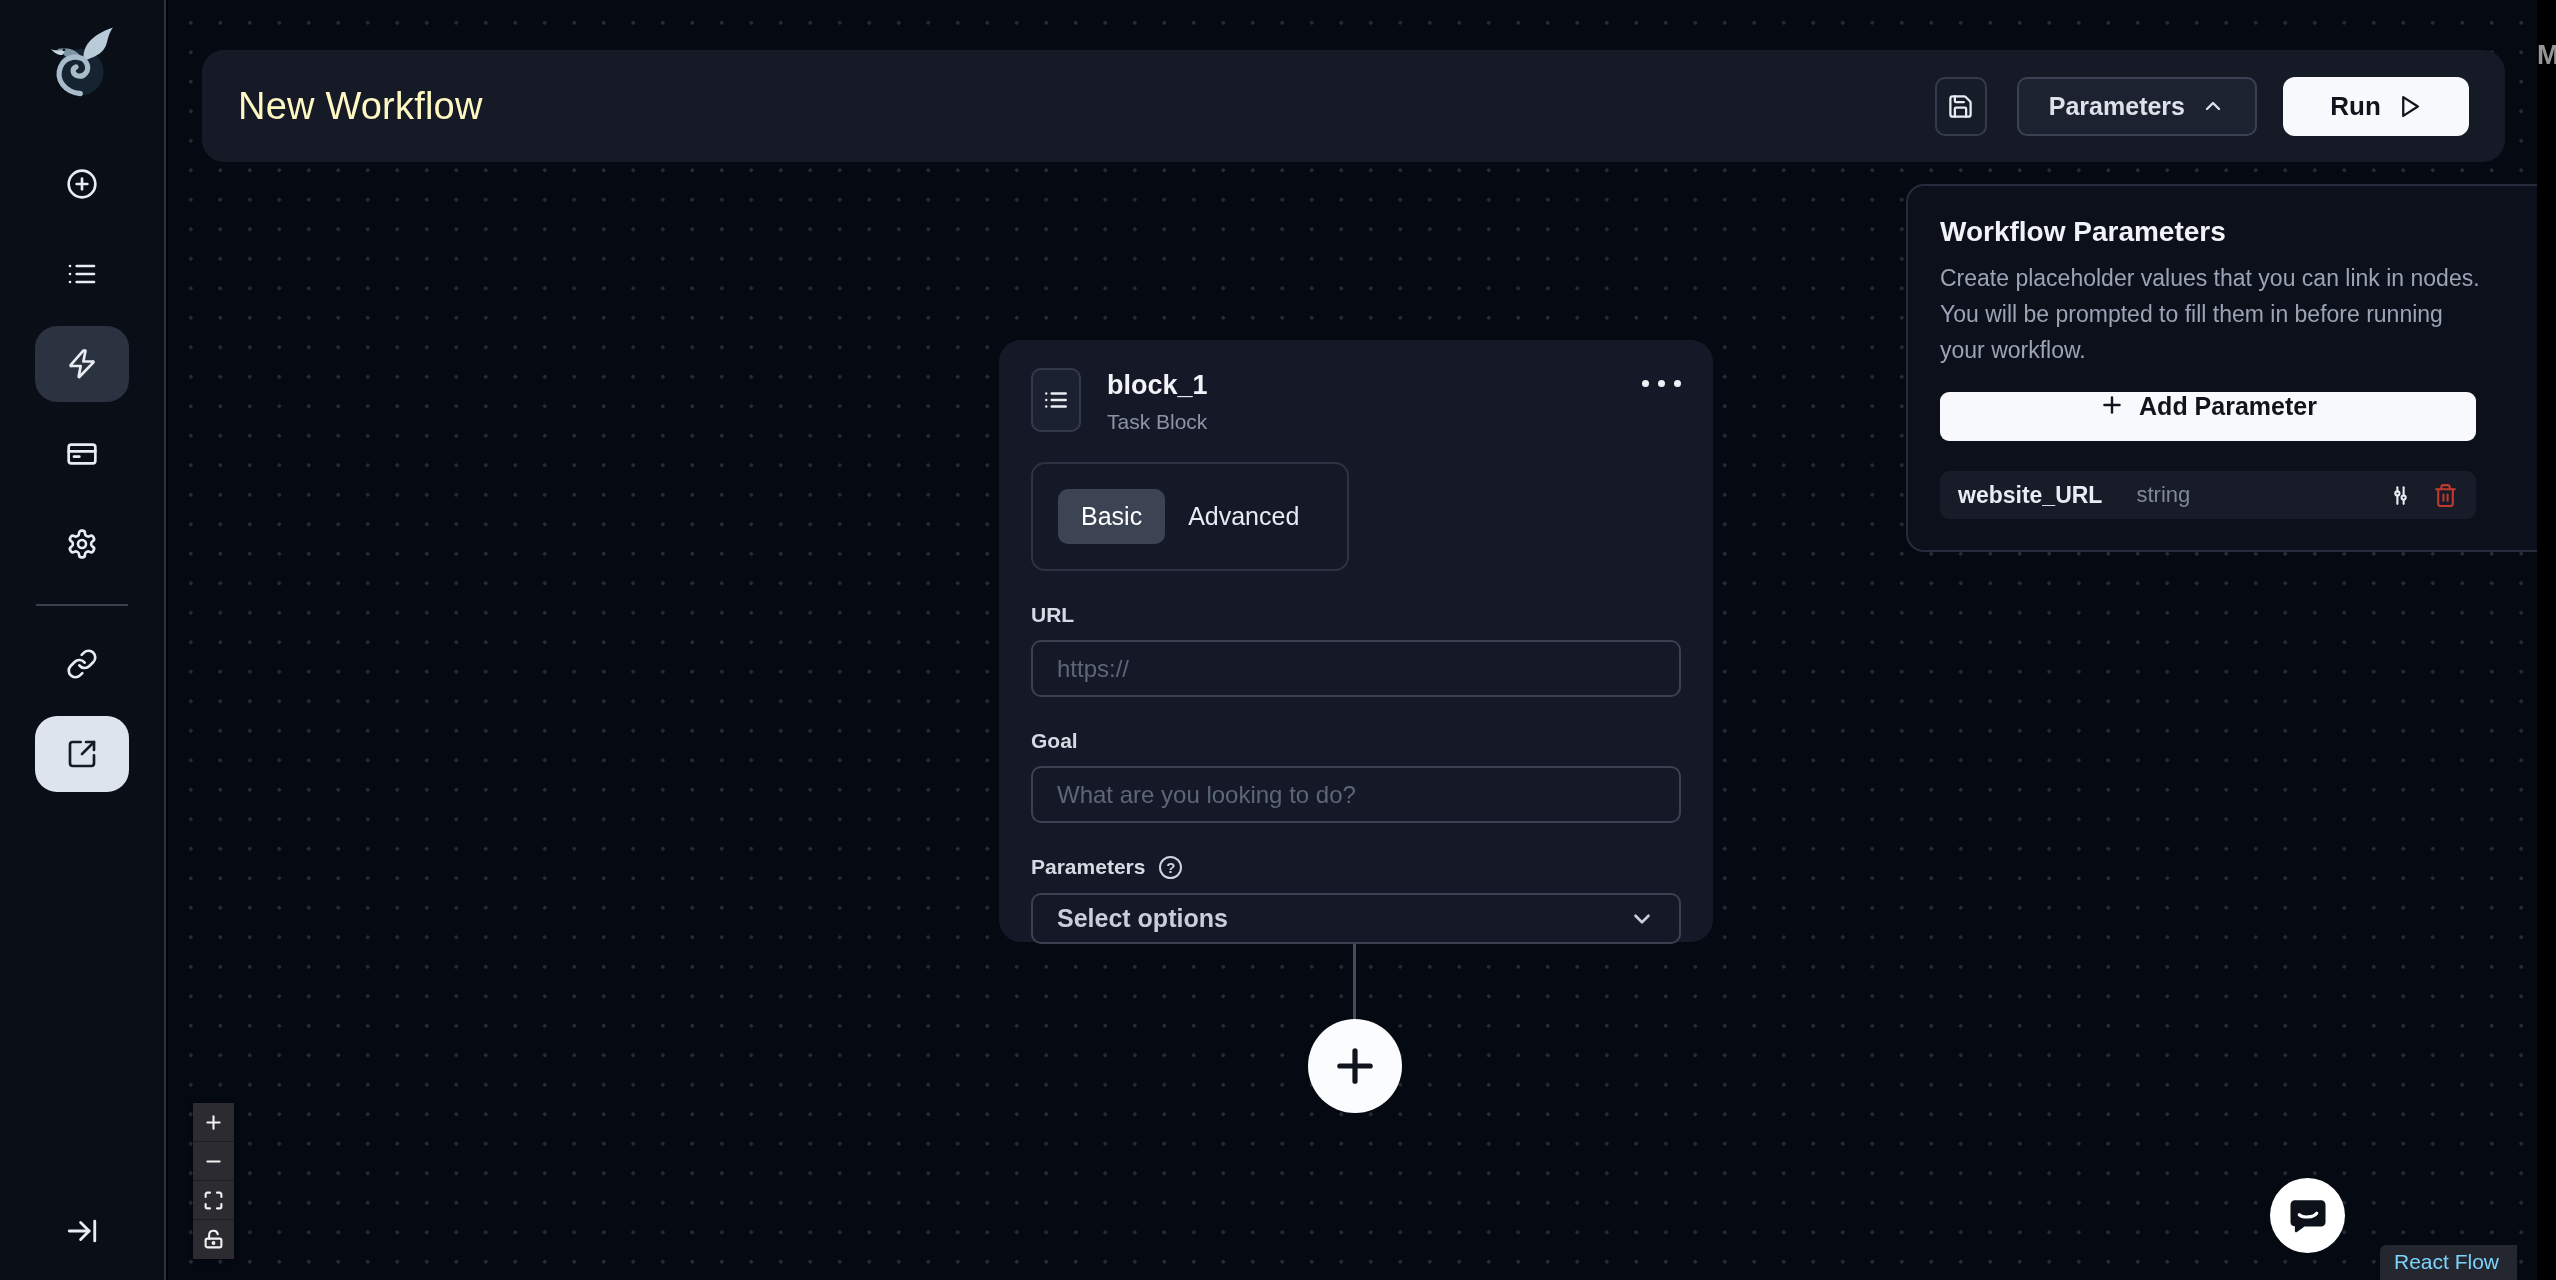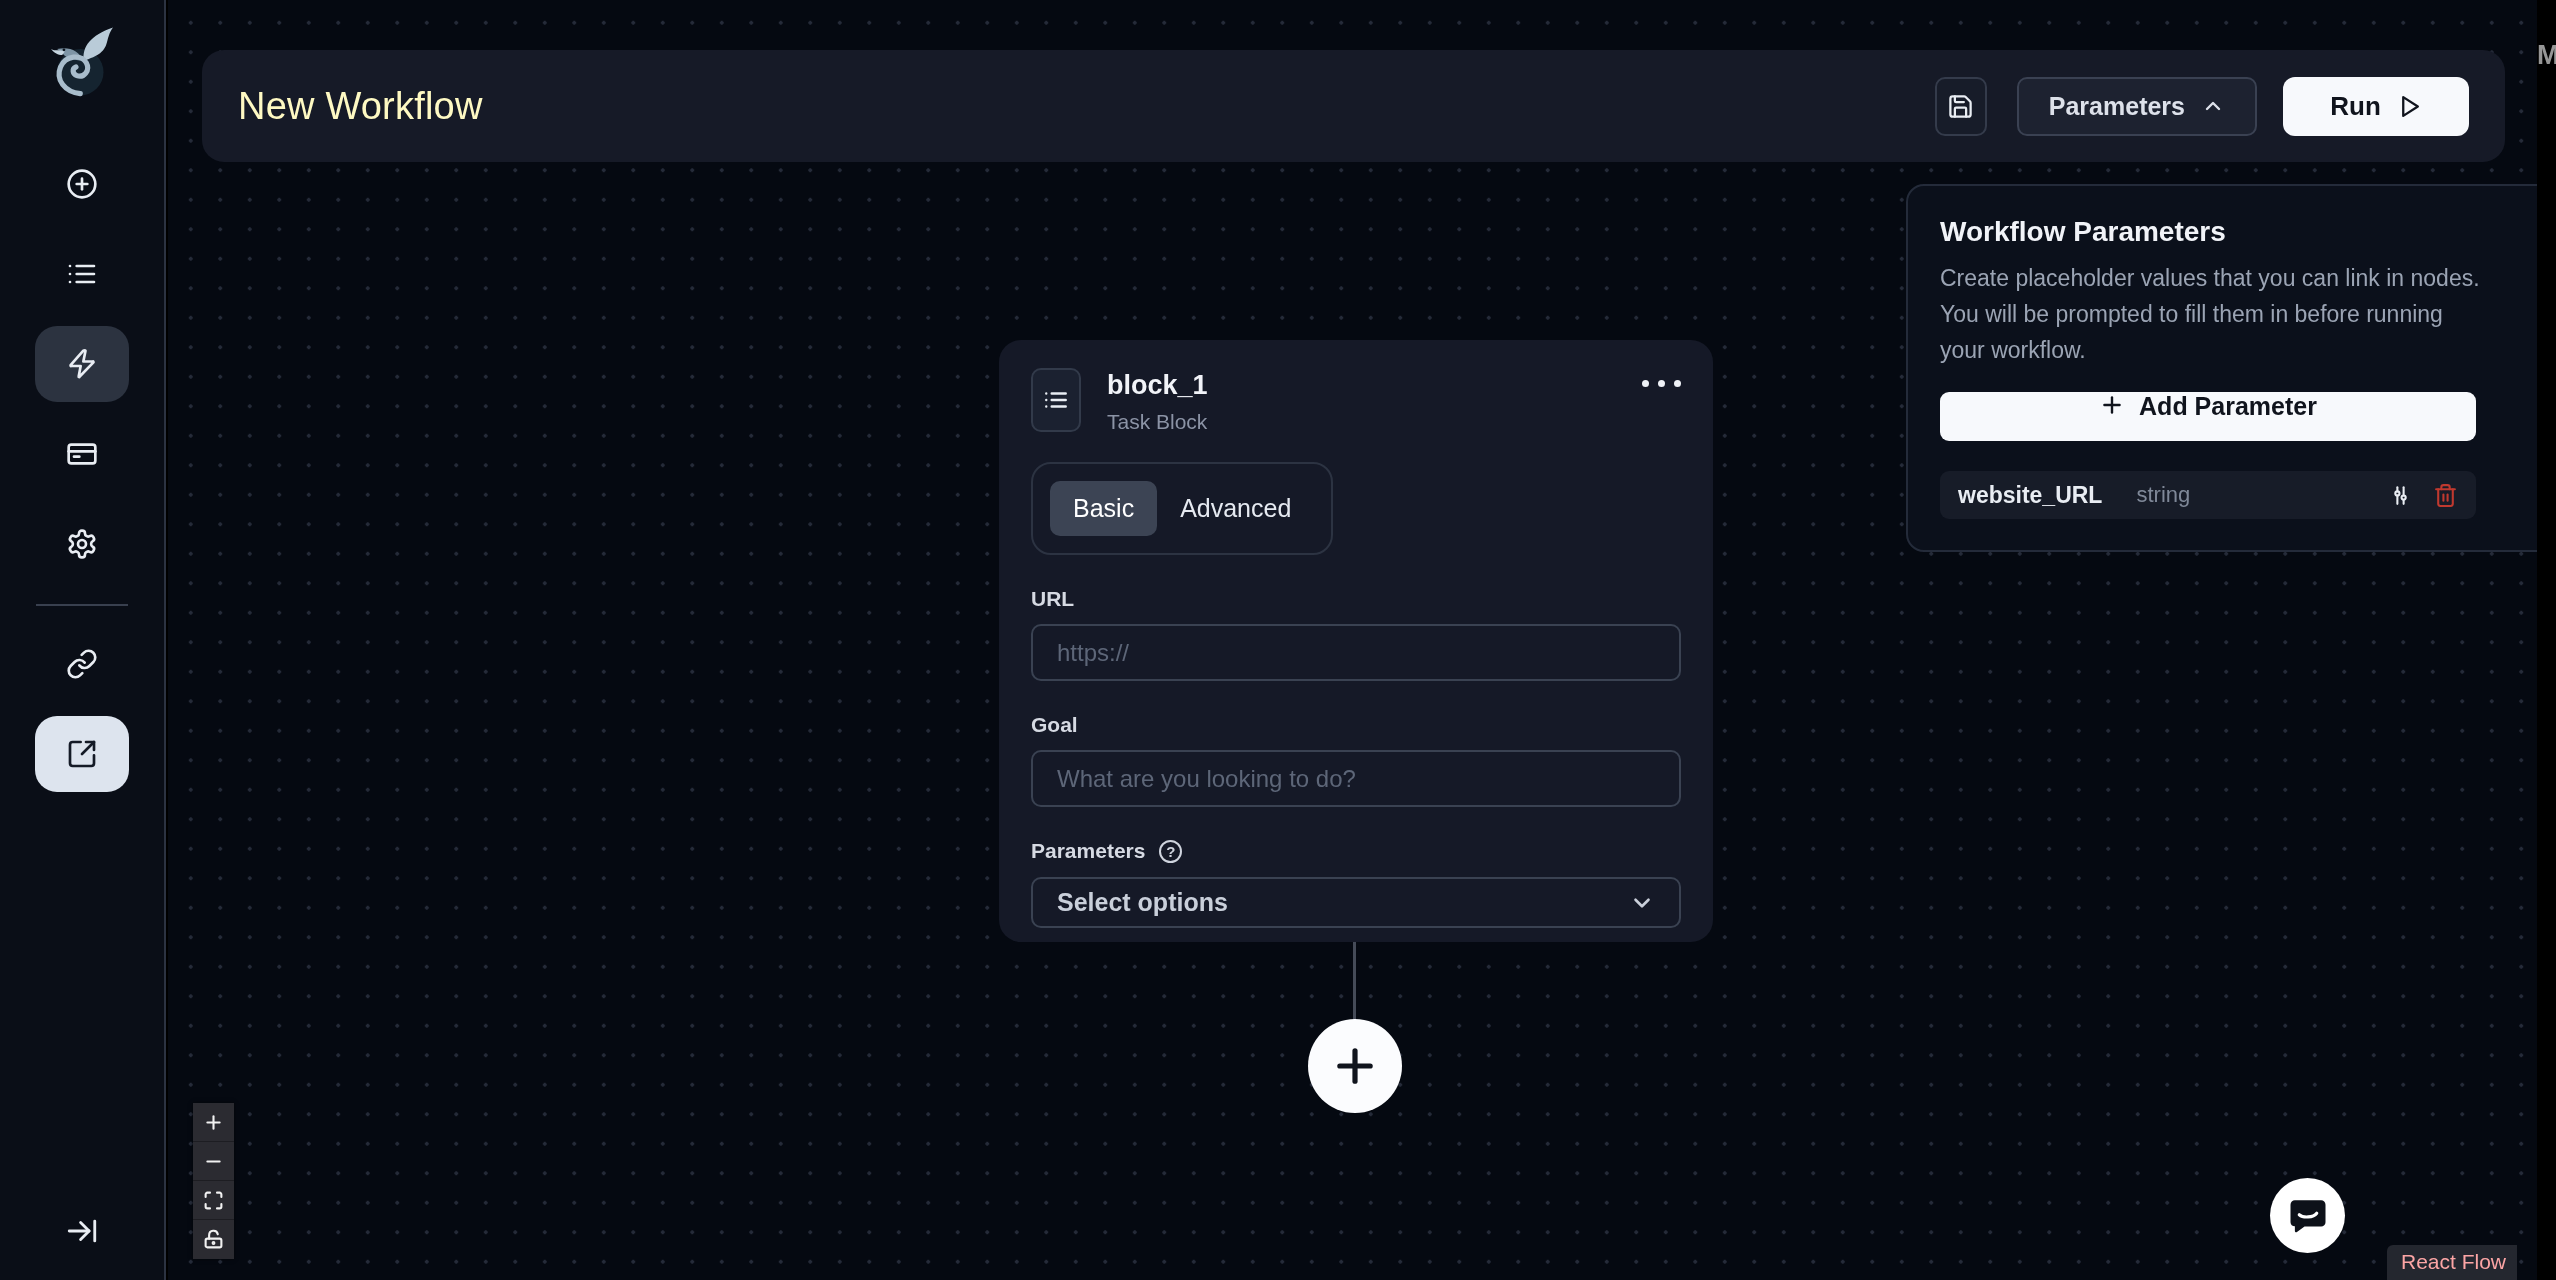--- a/index.html
+++ b/index.html
@@ -77,21 +77,21 @@
   }
   .block-icon-tile svg { width:26px; height:26px; stroke:#e9edf3; stroke-width:2.2; fill:none;
     stroke-linecap:round; stroke-linejoin:round; }
   .block-titles { margin-left:26px; padding-top:2px; }
   .block-name { font-size:27px; font-weight:600; color:#f1f3f8; }
   .block-type { font-size:21px; color:#8b93a5; margin-top:9px; }
   .block-menu { margin-left:auto; display:flex; gap:9px; padding-top:12px; cursor:pointer; }
   .block-menu i { width:7px; height:7px; border-radius:50%; background:#eef1f6; }
 
   .tabs {
-    display:inline-flex; margin-top:28px; border:2px solid #2c3342; border-radius:20px; padding:17px;
+    display:inline-flex; margin-top:28px; border:2px solid #2c3342; border-radius:14px; padding:25px;
   }
   .tab { font-size:25px; padding:13px 23px; border-radius:10px; color:#e6eaf1; cursor:pointer; }
   .tab.active { background:#3c4454; color:#ffffff; }
 
   .field-label { font-size:21px; font-weight:600; color:#d6dae3; margin-top:32px;
     display:flex; align-items:center; gap:14px; }
   .help-icon { width:23px; height:23px; border-radius:50%; border:2px solid #cfd4de;
     color:#cfd4de; font-size:15px; font-weight:700; display:flex; align-items:center;
     justify-content:center; cursor:pointer; }
   .text-input {
@@ -153,22 +153,22 @@
   .rf-btn:last-child { border-bottom:none; }
   .rf-btn svg { width:21px; height:21px; stroke:#f2f2f2; stroke-width:2.4; fill:none; stroke-linecap:round; stroke-linejoin:round; }
 
   
   .chat-btn {
     position:absolute; left:2270px; top:1178px; width:75px; height:75px; border-radius:50%;
     background:#ffffff; display:flex; align-items:center; justify-content:center; cursor:pointer; z-index:5;
   }
   .chat-btn svg { width:42px; height:42px; }
   .rf-attribution {
-    position:absolute; right:20px; bottom:0; background:#24272f; color:#fca5a5;
-    font-size:21px; padding:5px 11px 6px 14px; border-top-left-radius:6px; z-index:4;
+    position:absolute; right:20px; bottom:0; background:#24272f; color:#7dd3fc;
+    font-size:21px; padding:5px 18px 6px 14px; border-top-left-radius:6px; z-index:4;
   }
   .right-strip {
     position:absolute; right:0; top:0; width:19px; height:1280px; background:#000; z-index:6; overflow:hidden;
   }
   .right-strip span { position:absolute; top:40px; left:0; color:#969696; font-size:27px; font-weight:700; }
 </style>
 </head>
 <body>
 
 <div class="sidebar">

